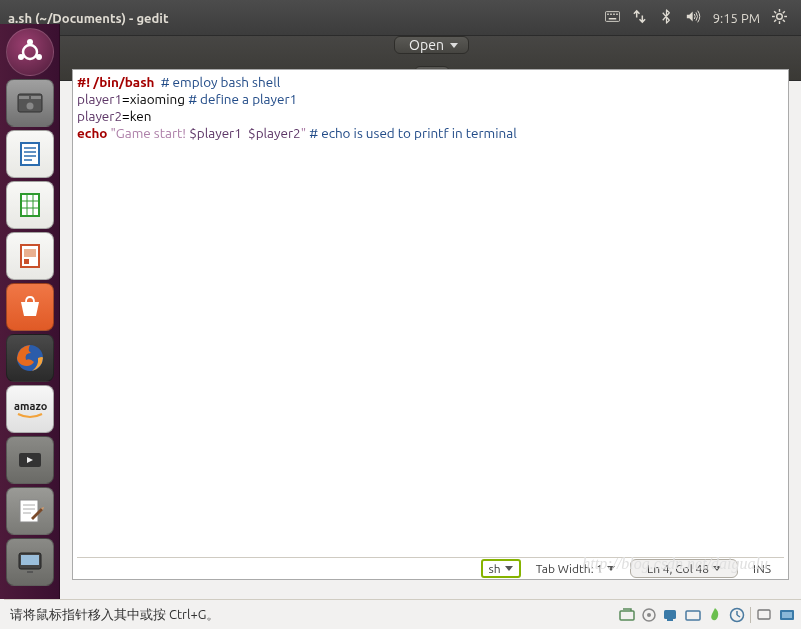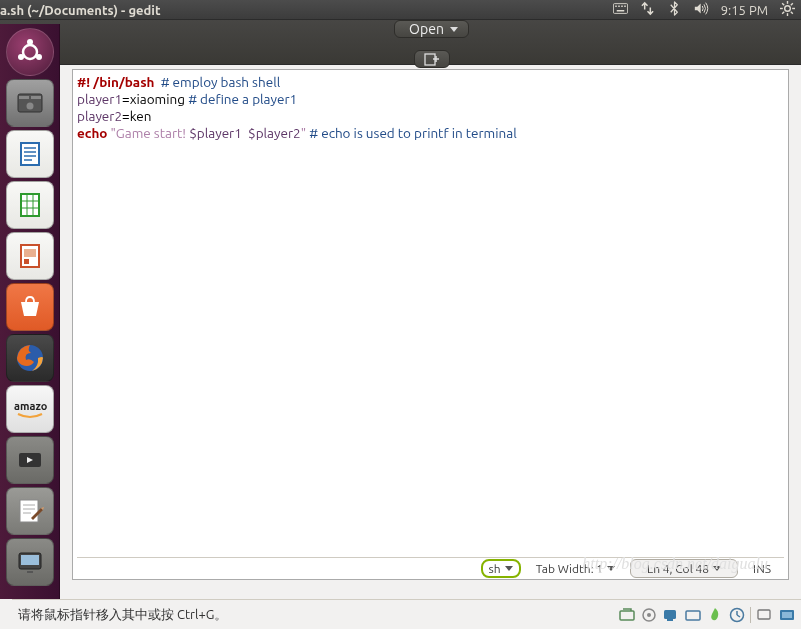--- a/index.html
+++ b/index.html
@@ -1,19 +1,19 @@
 <!DOCTYPE html>
 <html><head>
 <meta charset="utf-8">
 <style>
 * { margin: 0; padding: 0; box-sizing: border-box; font-family: Ubuntu, Arial, sans-serif; }
 body { width: 801px; height: 629px; background: #f2f1f0; overflow: hidden; position: relative; }
 
 
-.top-panel { height: 20px; background: linear-gradient(to bottom, #4c4c4c, #3c3c3c); border-bottom: 1px solid #2b2b2b; display: flex; align-items: center; color: #dfdbd2; font-size: 13px; padding: 0 0; }
+.top-panel { height: 36px; background: linear-gradient(to bottom, #4c4c4c, #3c3c3c); border-bottom: 1px solid #2b2b2b; display: flex; align-items: center; color: #dfdbd2; font-size: 13px; padding: 0 8px; }
 .title-area { flex: 1; display: flex; align-items: center; font-weight: bold; }
 .panel-icons { display: flex; align-items: center; gap: 12px; padding-right: 6px; margin-left: 44px; }
 .panel-icons span, .panel-icons svg { color: #dfdbd2; fill: #dfdbd2; }
 
 
 .toolbar { height: 45px; background: linear-gradient(to bottom, #474644, #3a3935); border-bottom: 1px solid #2b2b2b; display: flex; align-items: center; padding: 0 8px 0 70px; gap: 12px; flex-direction: column; }
 .btn { background: linear-gradient(to bottom, #5a5955, #464541); border: 1px solid #2e2d2a; border-radius: 6px; color: #eee; height: 32px; display: inline-flex; align-items: center; justify-content: center; font-size: 14px; cursor: pointer; }
 .open-btn { padding: 0 10px 0 14px; gap: 6px; }
 .new-tab-btn { width: 36px; }
 .save-btn { padding: 0 14px; }
@@ -35,28 +35,28 @@
 .editor-wrap { position: absolute; left: 60px; right: 0; top: 69px; bottom: 49px; background: #fff; border: 1px solid #aaa; margin: 0 12px; display: flex; flex-direction: column; }
 .editor { flex: 1; padding: 4px 4px; font-family: "DejaVu Sans Mono", monospace; font-size: 13.5px; line-height: 17px; white-space: pre; overflow: hidden; }
 .c-red { color: #a40000; font-weight: bold; }
 .c-blue { color: #204a87; }
 .c-purple { color: #5c3566; }
 .c-magenta { color: #ad7fa8; }
 .watermark { position: absolute; right: 20px; bottom: 6px; color: #e0e0e0; font-style: italic; font-size: 16px; font-family: serif; pointer-events: none; }
 
 
 .statusbar { height: 22px; display: flex; align-items: center; justify-content: flex-end; gap: 6px; padding: 0 4px; font-size: 12px; color: #3c3c3c; border-top: 1px solid #cfcbc2; margin: 0 4px; }
-.status-item { padding: 2px 8px; border: 1px solid transparent; border-radius: 8px; display: inline-flex; align-items: center; gap: 4px; cursor: pointer; }
+.status-item { padding: 2px 8px; border: 1px solid transparent; border-radius: 3px; display: inline-flex; align-items: center; gap: 4px; cursor: pointer; }
 .status-item.highlight { border: 2px solid #86b300; padding: 1px 6px; }
 .status-item.framed { background: #f2f1f0; border: 1px solid #b0aca3; border-radius: 6px; padding: 2px 16px; }
 .status-item.ins { border: 1px solid transparent; }
 .triangle-down { display:inline-block; width:0; height:0; border-left:4px solid transparent; border-right:4px solid transparent; border-top:5px solid #555; }
 
 
-.bottom-bar { position: absolute; left: 12px; right: 0; bottom: 0; height: 30px; background: #f2f1f0; border-top: 1px solid #d0ccc2; display: flex; align-items: center; padding: 0 6px; font-size: 13px; color: #333; }
+.bottom-bar { position: absolute; left: 4px; right: 0; bottom: 0; height: 30px; background: #f2f1f0; border-top: 1px solid #d0ccc2; display: flex; align-items: center; padding: 0 6px; font-size: 13px; color: #333; }
 .bottom-bar .msg { flex: 1; white-space: nowrap; overflow: hidden; }
 .tray { display: flex; gap: 5px; align-items: center; }
 .tray-icon { width: 17px; height: 17px; border-radius: 2px; display: flex; align-items: center; justify-content: center; }
 
 svg.tiny { width: 15px; height: 15px; }
 .triangle-light { display:inline-block; width:0; height:0; border-left:4px solid transparent; border-right:4px solid transparent; border-top:5px solid #ddd; }
 </style>
 </head>
 <body>
 

